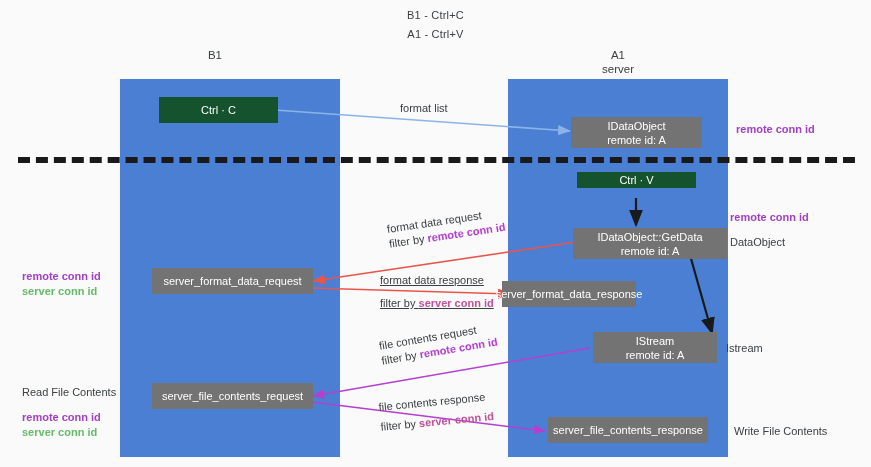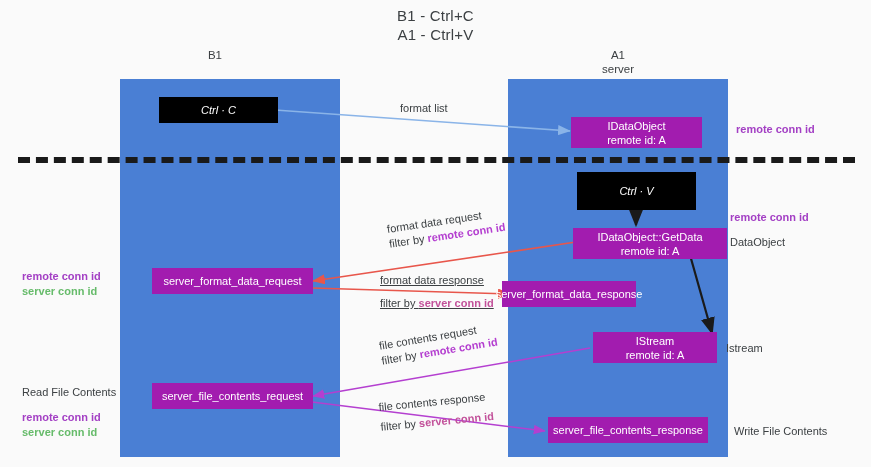--- a/index.html
+++ b/index.html
@@ -7,21 +7,21 @@
     width:871px;height:467px;position:relative;overflow:hidden;
     background:#fafafa;
     font-family:"Liberation Sans","DejaVu Sans",sans-serif;
     color:#3c4043;
   }
   .stage{position:absolute;left:0;top:0;width:871px;height:467px;}
 
   
   .title{
     position:absolute;left:0;top:6px;width:871px;text-align:center;
-    font-size:15px;line-height:19px;color:#3c4043;letter-spacing:.2px;
+    font-size:11px;line-height:19px;color:#3c4043;letter-spacing:.2px;
   }
 
   
   .colhead{
     position:absolute;text-align:center;font-size:11.5px;line-height:14px;
     color:#3c4043;width:160px;
   }
 
   
   .lane{position:absolute;background:#4a7fd4;}
@@ -34,22 +34,22 @@
     border-top:6px dashed #1a1a1a;
   }
 
   
   .box{
     position:absolute;display:flex;flex-direction:column;
     align-items:center;justify-content:center;
     font-size:11px;line-height:14px;color:#ffffff;text-align:center;
     box-sizing:border-box;padding:2px 4px;
   }
-  .box.green{background:#000000;font-style:italic;}
-  .box.orange{background:#a21caf;}
+  .box.green{background:#14532d;}
+  .box.orange{background:#737373;}
   .box .l2{font-size:11px;}
 
   
   .ann{position:absolute;font-size:11px;line-height:15px;}
   .ann .remote{color:#a33fc4;font-weight:bold;}
   .ann .server{color:#66bb6a;font-weight:bold;}
   .ann .plain{color:#3c4043;}
 
   
   .elabel{
@@ -118,21 +118,21 @@
 
   <div class="box green" style="left:159px;top:97px;width:119px;height:26px;">
     <div>Ctrl · C</div>
   </div>
 
   <div class="box orange" style="left:571px;top:117px;width:131px;height:31px;">
     <div>IDataObject</div>
     <div class="l2">remote id: A</div>
   </div>
 
-  <div class="box green" style="left:577px;top:172px;width:119px;height:38px;">
+  <div class="box green" style="left:577px;top:172px;width:119px;height:16px;">
     <div>Ctrl · V</div>
   </div>
 
   <div class="box orange" style="left:573px;top:228px;width:154px;height:31px;">
     <div>IDataObject::GetData</div>
     <div class="l2">remote id: A</div>
   </div>
 
   <div class="box orange" style="left:152px;top:268px;width:161px;height:26px;">
     <div>server_format_data_request</div>

